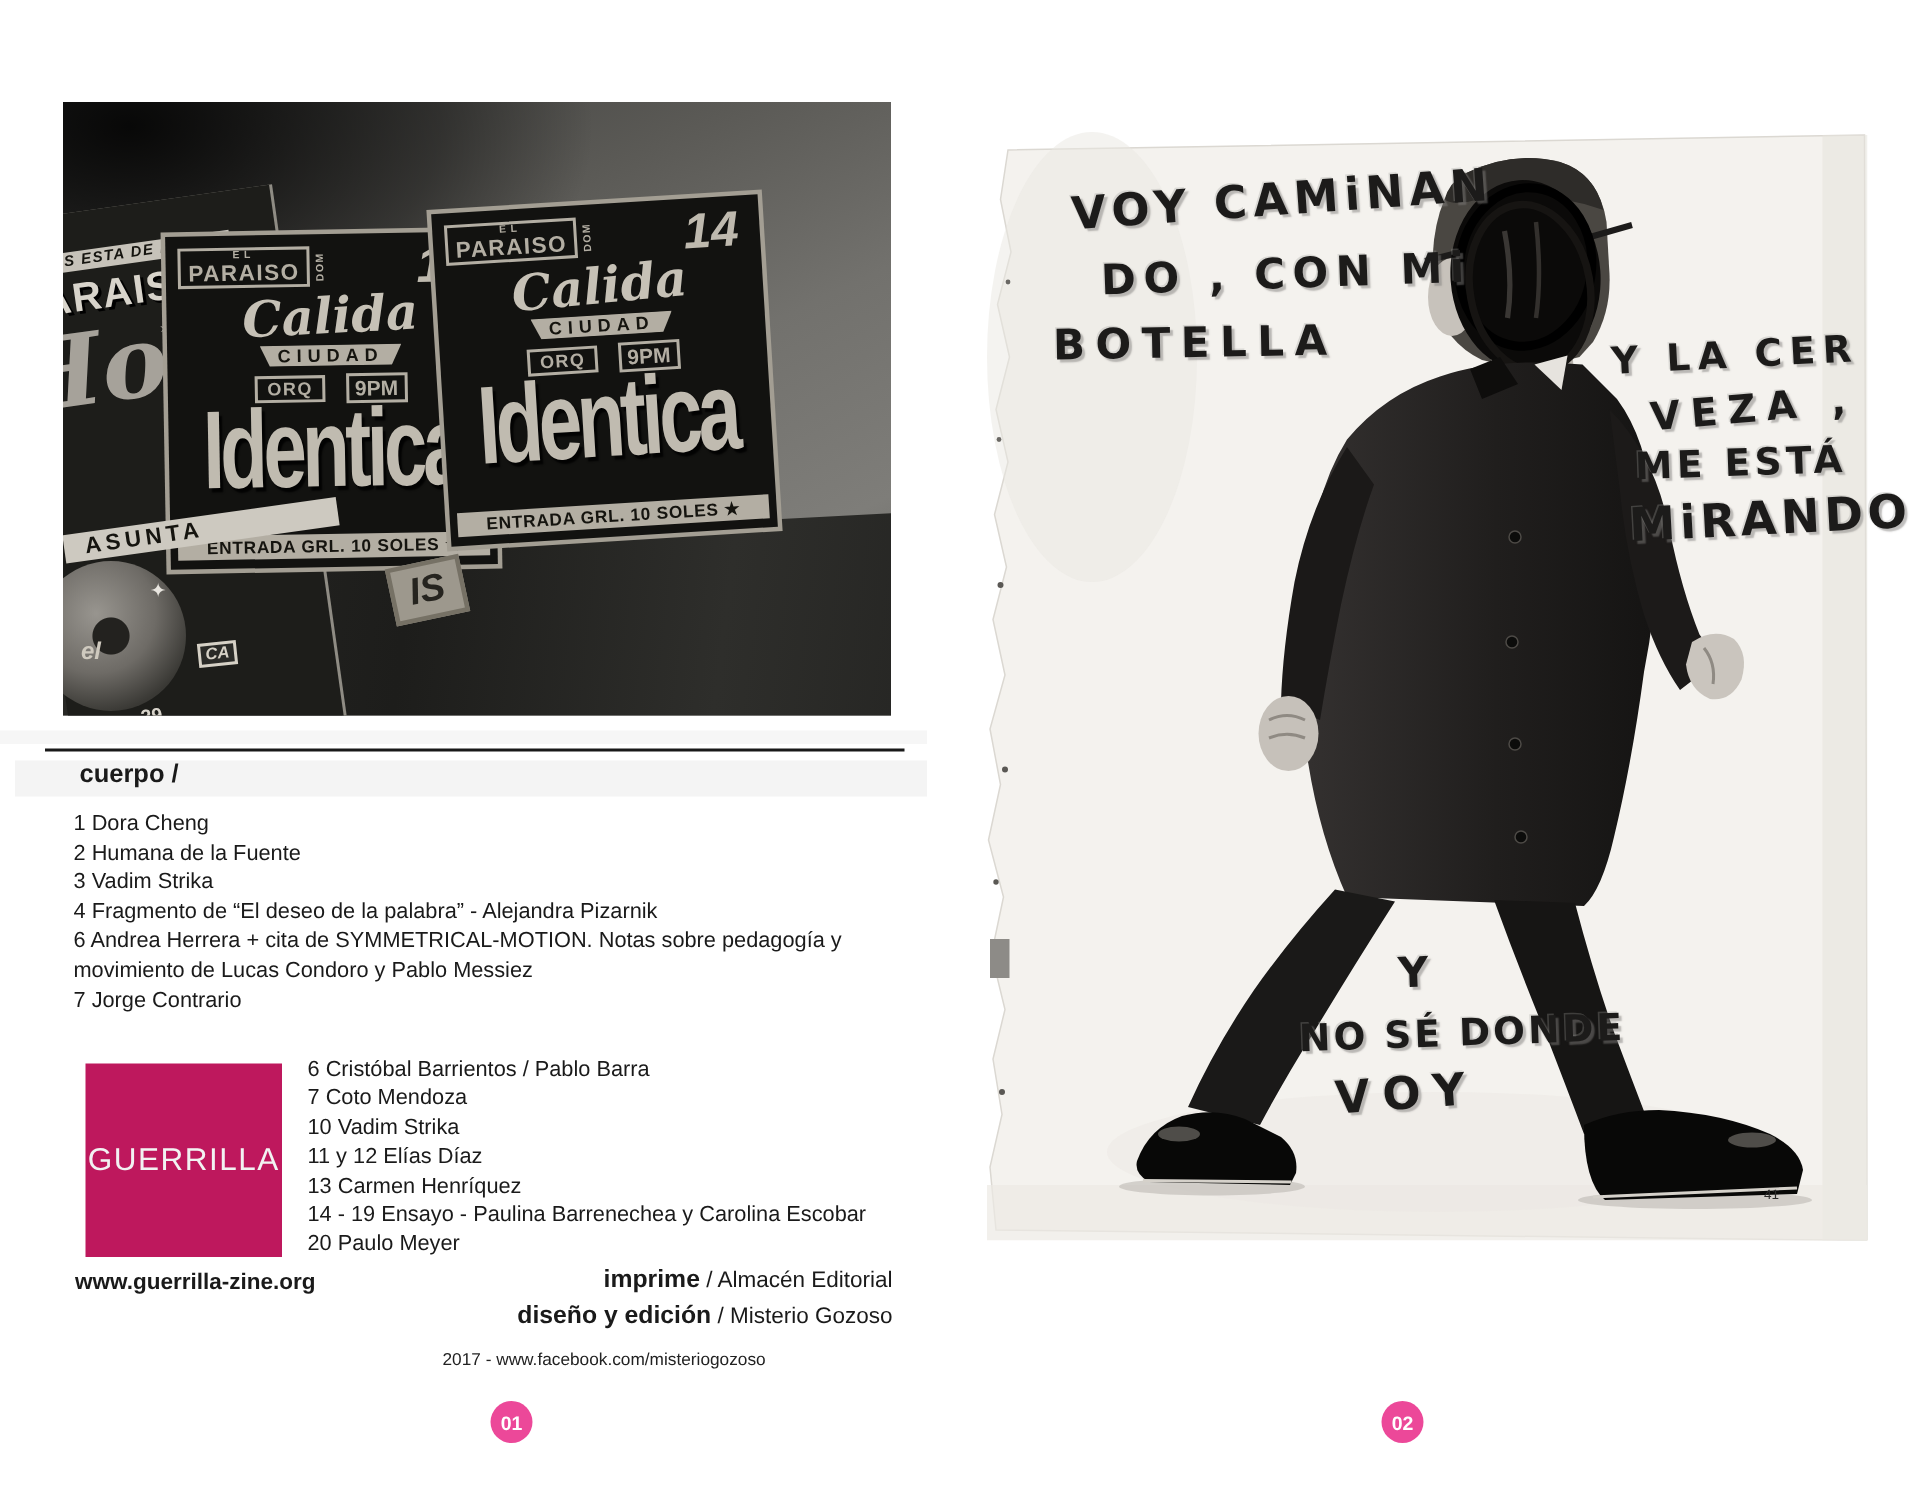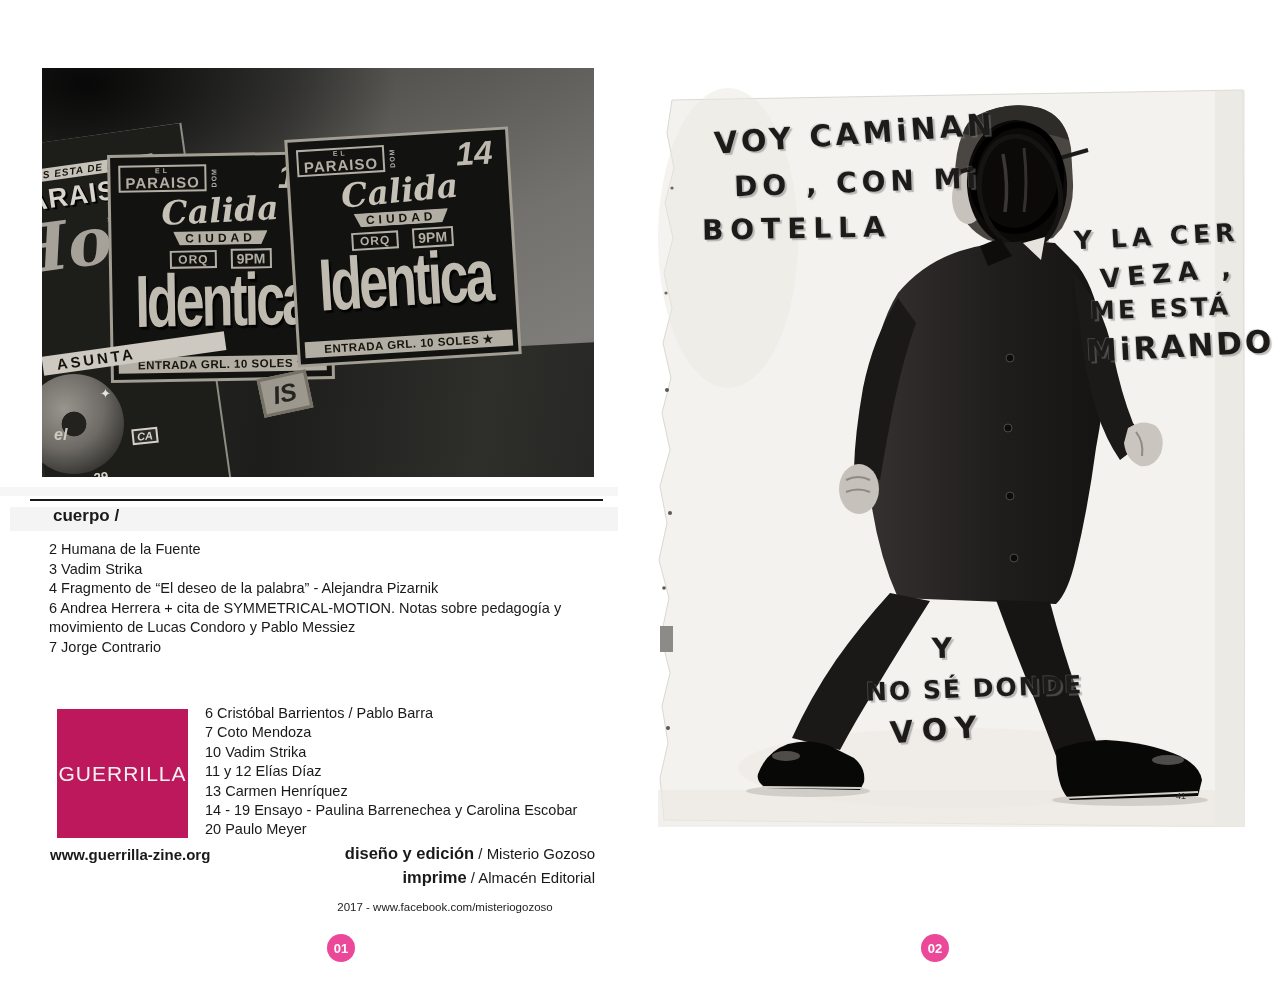--- a/index.html
+++ b/index.html
@@ -75,21 +75,21 @@
   .list1{position:absolute;left:49px;top:540px;width:548px;font-size:14.5px;line-height:19.6px;}
   .list2{position:absolute;left:205px;top:704px;width:432px;font-size:14.5px;line-height:19.4px;}
   .list-item{white-space:pre-line;}
   .logo{position:absolute;left:57px;top:709px;width:131px;height:129px;background:#be185d;
     display:flex;align-items:center;justify-content:center;}
   .logo-text{color:#f2f2f2;font-size:21px;letter-spacing:1px;}
   .website{position:absolute;left:50px;top:846px;font-weight:bold;font-size:15px;}
   .credits{position:absolute;left:295px;top:842px;width:300px;text-align:right;}
   .credit-line{font-size:15px;line-height:23.5px;}
   .credit-label{font-weight:bold;font-size:16.5px;}
-  .fb-line{position:absolute;left:295px;top:901px;width:300px;text-align:center;font-size:11.5px;color:#222;}
+  .fb-line{position:absolute;left:295px;top:901px;width:300px;text-align:left;font-size:11.5px;color:#222;}
   .pagenum{position:absolute;width:28px;height:28px;border-radius:50%;background:#ec4899;color:#fff;
     font-weight:bold;font-size:13px;display:flex;align-items:center;justify-content:center;}
   .pagenum1{left:327px;top:934px;}
   .pagenum2{left:921px;top:934px;text-align:right;}
   
   .torn-photo{position:absolute;left:658px;top:88px;width:587px;height:739px;}
   .hw{position:absolute;font-family:"DejaVu Sans",sans-serif;font-weight:bold;color:#1c1b1a;
     white-space:nowrap;text-shadow:2px 2px 1px rgba(128,126,123,0.5),-1px -1px 0 rgba(160,158,154,0.3);}
   .hw1{left:56px;top:28px;font-size:30px;letter-spacing:4px;transform:rotate(-4deg);}
   .hw2{left:76px;top:78px;font-size:28px;letter-spacing:5px;transform:rotate(-2deg);}
@@ -167,20 +167,21 @@
   <div class="frag-el">el</div>
   <div class="frag-ca">CA</div>
 </div>
 
 <div class="band1"></div>
 <div class="rule"></div>
 <div class="heading-band"></div>
 <div class="heading">cuerpo /</div>
 
 <div class="list1">
+    <div class="list-item">1 Dora Cheng</div>
     <div class="list-item">2 Humana de la Fuente</div>
     <div class="list-item">3 Vadim Strika</div>
     <div class="list-item">4 Fragmento de “El deseo de la palabra” - Alejandra Pizarnik</div>
     <div class="list-item">6 Andrea Herrera + cita de SYMMETRICAL-MOTION. Notas sobre pedagogía y
 movimiento de Lucas Condoro y Pablo Messiez</div>
     <div class="list-item">7 Jorge Contrario</div>
   </div>
 
 <div class="logo">
   <span class="logo-text">GUERRILLA</span>
@@ -192,22 +193,22 @@
     <div class="list-item">10 Vadim Strika</div>
     <div class="list-item">11 y 12 Elías Díaz</div>
     <div class="list-item">13 Carmen Henríquez</div>
     <div class="list-item">14 - 19 Ensayo - Paulina Barrenechea y Carolina Escobar</div>
     <div class="list-item">20 Paulo Meyer</div>
   </div>
 
 <div class="website">www.guerrilla-zine.org</div>
 
 <div class="credits">
+  <div class="credit-line"><span class="credit-label">imprime</span><span> / Almacén Editorial</span></div>
   <div class="credit-line"><span class="credit-label">diseño y edición</span><span> / Misterio Gozoso</span></div>
-  <div class="credit-line"><span class="credit-label">imprime</span><span> / Almacén Editorial</span></div>
 </div>
 <div class="fb-line">2017 - www.facebook.com/misteriogozoso</div>
 
 <div class="pagenum pagenum1">01</div>
 
 <div class="torn-photo">
   <svg width="587" height="739" viewBox="0 0 587 739" aria-hidden="true">
     <defs>
       <linearGradient id="coatg" x1="0" y1="0" x2="1" y2="0">
         <stop offset="0" stop-color="#343130"></stop>

